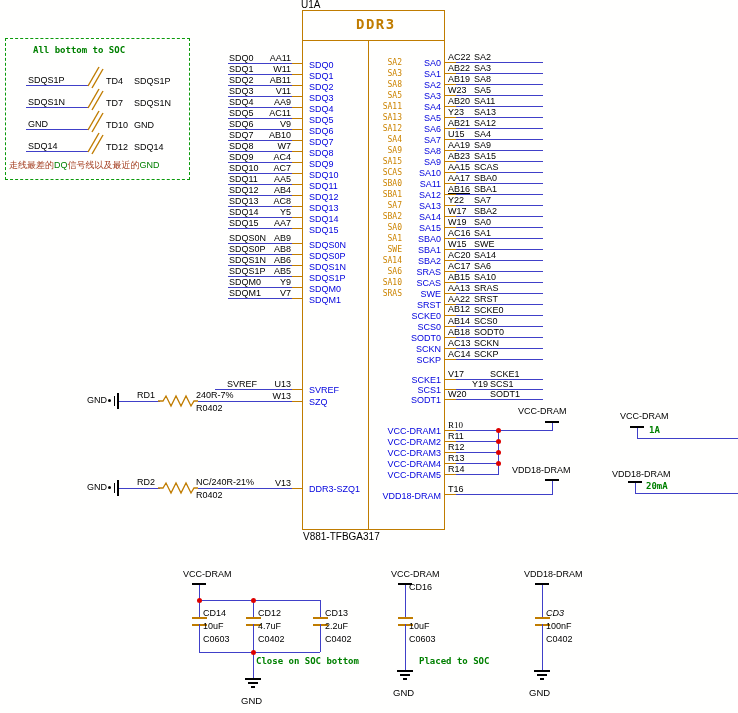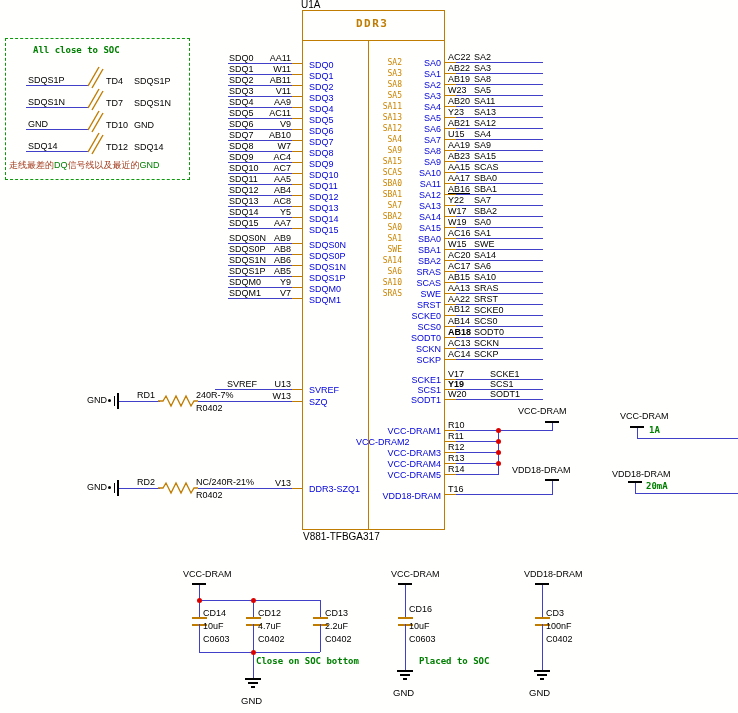--- a/index.html
+++ b/index.html
@@ -18,25 +18,25 @@
   #chip{position:absolute;left:302px;top:10px;width:143px;height:520px;box-sizing:border-box;
         border:1.5px solid #c07c00;background:#fffffe;z-index:0}
 </style>
 </head>
 <body>
 
 <div id="canvas">
   <div id="notebox"></div>
   <div id="chip"></div>
 
-  <span class="t mono grn" style="left:33px;top:45px">All close to SOC</span>
+  <span class="t mono grn" style="left:33px;top:45px">All bottom to SOC</span>
   <span class="t" style="left:9px;top:160px;color:#a33d1f">走线最差的<span style="color:#008000">DQ</span>信号线以及最近的<span style="color:#008000">GND</span></span>
 
   <span class="t" style="left:301px;top:0;font-size:10px">U1A</span>
-  <span class="t mono" style="left:356px;top:19px;color:#c07c00;letter-spacing:1.5px;font-size:11px">DDR3</span>
+  <span class="t mono" style="left:356px;top:19px;color:#c07c00;letter-spacing:1.5px;font-size:14px">DDR3</span>
   <span class="t" style="left:303px;top:532px;font-size:10px">V881-TFBGA317</span>
 
   <span class="t" style="left:518px;top:406px">VCC-DRAM</span>
   <span class="t" style="left:512px;top:465px">VDD18-DRAM</span>
   <span class="t" style="left:620px;top:411px">VCC-DRAM</span>
   <span class="t mono grn" style="left:649px;top:425px">1A</span>
   <span class="t" style="left:612px;top:469px">VDD18-DRAM</span>
   <span class="t mono grn" style="left:646px;top:481px">20mA</span>
 
   <span class="t" style="left:183px;top:569px">VCC-DRAM</span>
@@ -333,56 +333,56 @@
     <span class="t" style="left: 448px; top: 304px;">AB12</span>
     <span class="t" style="left: 474px; top: 305px;">SCKE0</span>
     <span class="t" style="left: 356px; top: 311px; width: 85px; text-align: right; color: rgb(0, 0, 221);">SCKE0</span>
     <div class="hw or" style="left: 445px; top: 326px; width: 11px;"></div>
     <div class="hw" style="left: 456px; top: 326px; width: 87px;"></div>
     <span class="t" style="left: 448px; top: 316px;">AB14</span>
     <span class="t" style="left: 474px; top: 316px;">SCS0</span>
     <span class="t" style="left: 356px; top: 322px; width: 85px; text-align: right; color: rgb(0, 0, 221);">SCS0</span>
     <div class="hw or" style="left: 445px; top: 337px; width: 11px;"></div>
     <div class="hw" style="left: 456px; top: 337px; width: 87px;"></div>
-    <span class="t" style="left: 448px; top: 327px; font-weight: bold;">AB18</span>
+    <span class="t" style="left: 448px; top: 327px;">AB18</span>
     <span class="t" style="left: 474px; top: 327px;">SODT0</span>
     <span class="t" style="left: 356px; top: 333px; width: 85px; text-align: right; color: rgb(0, 0, 221);">SODT0</span>
     <div class="hw or" style="left: 445px; top: 348px; width: 11px;"></div>
     <div class="hw" style="left: 456px; top: 348px; width: 87px;"></div>
     <span class="t" style="left: 448px; top: 338px;">AC13</span>
     <span class="t" style="left: 474px; top: 338px;">SCKN</span>
     <span class="t" style="left: 356px; top: 344px; width: 85px; text-align: right; color: rgb(0, 0, 221);">SCKN</span>
     <div class="hw or" style="left: 445px; top: 359px; width: 11px;"></div>
     <div class="hw" style="left: 456px; top: 359px; width: 87px;"></div>
     <span class="t" style="left: 448px; top: 349px;">AC14</span>
     <span class="t" style="left: 474px; top: 349px;">SCKP</span>
     <span class="t" style="left: 356px; top: 355px; width: 85px; text-align: right; color: rgb(0, 0, 221);">SCKP</span>
     <div class="hw or" style="left: 445px; top: 379px; width: 11px;"></div>
     <div class="hw" style="left: 456px; top: 379px; width: 87px;"></div>
     <span class="t" style="left: 448px; top: 369px;">V17</span>
     <span class="t" style="left: 490px; top: 369px;">SCKE1</span>
     <span class="t" style="left: 356px; top: 375px; width: 85px; text-align: right; color: rgb(0, 0, 221);">SCKE1</span>
     <div class="hw or" style="left: 445px; top: 389px; width: 11px;"></div>
     <div class="hw" style="left: 456px; top: 389px; width: 87px;"></div>
-    <span class="t" style="left: 448px; top: 379px; font-weight: bold;">Y19</span>
+    <span class="t" style="left: 472px; top: 379px;">Y19</span>
     <span class="t" style="left: 490px; top: 379px;">SCS1</span>
     <span class="t" style="left: 356px; top: 385px; width: 85px; text-align: right; color: rgb(0, 0, 221);">SCS1</span>
     <div class="hw or" style="left: 445px; top: 399px; width: 11px;"></div>
     <div class="hw" style="left: 456px; top: 399px; width: 87px;"></div>
     <span class="t" style="left: 448px; top: 389px;">W20</span>
     <span class="t" style="left: 490px; top: 389px;">SODT1</span>
     <span class="t" style="left: 356px; top: 395px; width: 85px; text-align: right; color: rgb(0, 0, 221);">SODT1</span>
     <div class="hw or" style="left: 445px; top: 430px; width: 11px;"></div>
     <div class="hw" style="left: 456px; top: 430px; width: 97px;"></div>
-    <span class="t" style="left: 448px; top: 420px;">R10</span>
+    <span class="t" style="left: 448px; top: 420px; font-family: Liberation Serif, serif;">R10</span>
     <span class="t" style="left: 356px; top: 426px; width: 85px; text-align: right; color: rgb(0, 0, 221);">VCC-DRAM1</span>
     <div class="hw or" style="left: 445px; top: 441px; width: 11px;"></div>
     <div class="hw" style="left: 456px; top: 441px; width: 42px;"></div>
     <span class="t" style="left: 448px; top: 431px;">R11</span>
-    <span class="t" style="left: 356px; top: 437px; width: 85px; text-align: left; color: rgb(0, 0, 221);">VCC-DRAM2</span>
+    <span class="t" style="left: 356px; top: 437px; width: 85px; text-align: right; color: rgb(0, 0, 221);">VCC-DRAM2</span>
     <div class="hw or" style="left: 445px; top: 452px; width: 11px;"></div>
     <div class="hw" style="left: 456px; top: 452px; width: 42px;"></div>
     <span class="t" style="left: 448px; top: 442px;">R12</span>
     <span class="t" style="left: 356px; top: 448px; width: 85px; text-align: right; color: rgb(0, 0, 221);">VCC-DRAM3</span>
     <div class="hw or" style="left: 445px; top: 463px; width: 11px;"></div>
     <div class="hw" style="left: 456px; top: 463px; width: 42px;"></div>
     <span class="t" style="left: 448px; top: 453px;">R13</span>
     <span class="t" style="left: 356px; top: 459px; width: 85px; text-align: right; color: rgb(0, 0, 221);">VCC-DRAM4</span>
     <div class="hw or" style="left: 445px; top: 474px; width: 11px;"></div>
     <div class="hw" style="left: 456px; top: 474px; width: 42px;"></div>
@@ -475,32 +475,32 @@
     <div class="dot" style="left: 253px; top: 652px;"></div>
     <div class="vw" style="left: 253px; top: 652px; height: 26px;"></div>
     <div class="hw" style="left: 245px; top: 678px; width: 16px; height: 1.5px; background: rgb(0, 0, 0);"></div>
     <div class="hw" style="left: 248px; top: 682px; width: 10px; height: 1.5px; background: rgb(0, 0, 0);"></div>
     <div class="hw" style="left: 251px; top: 686px; width: 4px; height: 1.5px; background: rgb(0, 0, 0);"></div>
     <div class="hw" style="left: 398px; top: 583px; width: 14px; height: 2px; background: rgb(0, 0, 0);"></div>
     <div class="vw" style="left: 405px; top: 585px; height: 0px;"></div>
     <div class="vw" style="left: 405px; top: 585px; height: 32px;"></div>
     <div class="hw" style="left: 398px; top: 617px; width: 15px; height: 1.5px; background: rgb(192, 124, 0);"></div>
     <div class="hw" style="left: 398px; top: 624px; width: 15px; height: 1.5px; background: rgb(192, 124, 0);"></div>
-    <span class="t" style="left: 409px; top: 604px;">CD16</span>
+    <span class="t" style="left: 409px; top: 582px;">CD16</span>
     <span class="t" style="left: 409px; top: 621px;">10uF</span>
     <span class="t" style="left: 409px; top: 634px;">C0603</span>
     <div class="vw" style="left: 405px; top: 624px; height: 46px;"></div>
     <div class="hw" style="left: 397px; top: 670px; width: 16px; height: 1.5px; background: rgb(0, 0, 0);"></div>
     <div class="hw" style="left: 400px; top: 674px; width: 10px; height: 1.5px; background: rgb(0, 0, 0);"></div>
     <div class="hw" style="left: 403px; top: 678px; width: 4px; height: 1.5px; background: rgb(0, 0, 0);"></div>
     <div class="hw" style="left: 535px; top: 583px; width: 14px; height: 2px; background: rgb(0, 0, 0);"></div>
     <div class="vw" style="left: 542px; top: 585px; height: 0px;"></div>
     <div class="vw" style="left: 542px; top: 585px; height: 32px;"></div>
     <div class="hw" style="left: 535px; top: 617px; width: 15px; height: 1.5px; background: rgb(192, 124, 0);"></div>
     <div class="hw" style="left: 535px; top: 624px; width: 15px; height: 1.5px; background: rgb(192, 124, 0);"></div>
-    <span class="t" style="left: 546px; top: 608px;">CD3</span>
+    <span class="t" style="left: 546px; top: 608px; font-style: italic;">CD3</span>
     <span class="t" style="left: 546px; top: 621px;">100nF</span>
     <span class="t" style="left: 546px; top: 634px;">C0402</span>
     <div class="vw" style="left: 542px; top: 624px; height: 46px;"></div>
     <div class="hw" style="left: 534px; top: 670px; width: 16px; height: 1.5px; background: rgb(0, 0, 0);"></div>
     <div class="hw" style="left: 537px; top: 674px; width: 10px; height: 1.5px; background: rgb(0, 0, 0);"></div>
     <div class="hw" style="left: 540px; top: 678px; width: 4px; height: 1.5px; background: rgb(0, 0, 0);"></div>
   </div>
 
 </body></html>

